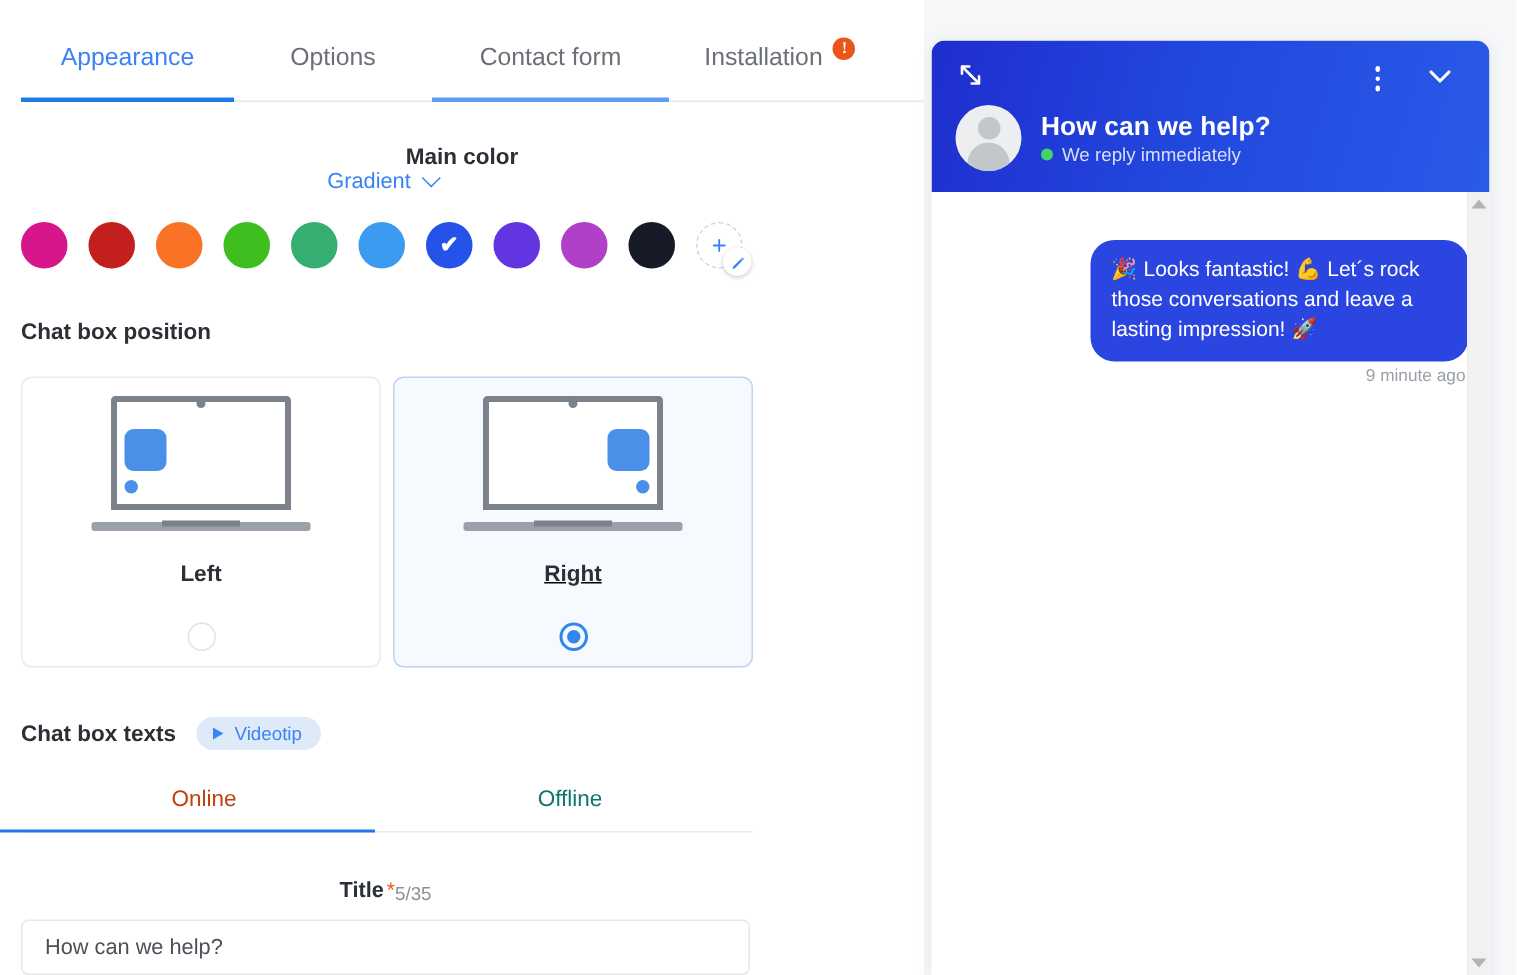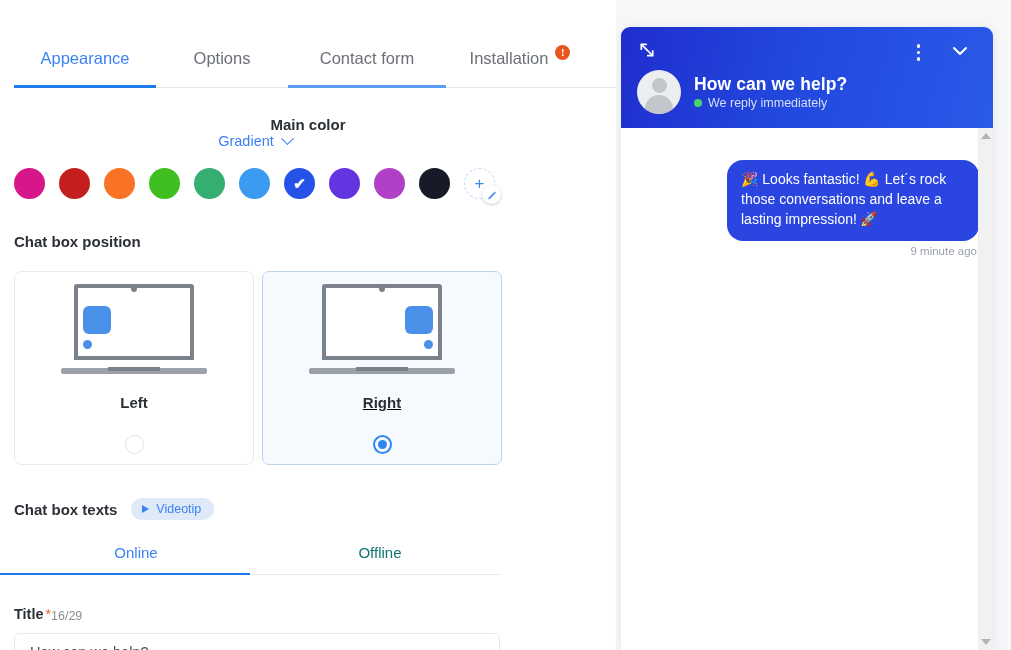--- a/index.html
+++ b/index.html
@@ -14,26 +14,25 @@
   
   .left-pane {
     width: 616px; height: 650px;
     background: #ffffff;
     position: relative;
     overflow: hidden;
   }
 
   
   .tabbar {
-    height: 56px;
+    height: 68px;
     display: flex;
     align-items: flex-end;
     padding-left: 14px;
     position: relative;
-    margin-top: 32px;
   }
   .tabbar::after {
     content: ""; position: absolute; left: 14px; right: -400px; bottom: 0;
     height: 1px; background: #e8e8ea;
   }
   .tab {
     position: relative;
     height: 59px;
     display: flex; align-items: center; justify-content: center;
     font-size: 16.5px;
@@ -176,28 +175,28 @@
     width: 488px;
   }
   .subtabs::after {
     content:""; position:absolute; left:0; right:0; bottom:0;
     height:1px; background:#ececf0;
   }
   .subtab {
     flex: 1; text-align: center; padding-bottom: 14px;
     font-size: 15px; color: #0f766e; cursor: pointer; position: relative;
   }
-  .subtab.active { color: #3b82f6; text-align: center; }
+  .subtab.active { color: #c2410c; text-align: center; }
   .subtab.active::after {
     content:""; position:absolute; left:-14px; right:8px; bottom:0;
     height:2.5px; background:#1e7ae8; z-index:2;
   }
 
   .field { margin-top: 30px; width: 486px; }
-  .field-head { display:flex; align-items:flex-end; justify-content:flex-start; }
+  .field-head { display:flex; align-items:flex-end; justify-content:center; }
   .field-label { font-size: 14.5px; font-weight: bold; color: #2b2f36; }
   .req { color: #f05a28; font-size: 14px; margin-left: 2px; }
   .counter { font-size: 12.5px; color: #8b9097; }
   .field-input {
     margin-top: 10px; width: 100%; height: 37px;
     border: 1px solid #e6e7eb; border-radius: 5px;
     padding: 0 15px; font-size: 14.5px; color: #4c5057;
     font-family: "Liberation Sans", sans-serif;
     background: #fff; outline: none;
   }
@@ -416,21 +415,21 @@
         <div class="subtab">
           <span>Offline</span>
         </div>
       </div>
 
       <div class="field">
         <div class="field-head">
           <div>
             <span class="field-label">Title</span><span class="req">*</span>
           </div>
-          <div class="counter">16/29</div>
+          <div class="counter">5/35</div>
         </div>
         <input class="field-input" type="text" value="How can we help?" style="">
       </div>
 
     </div>
   </div>
 
   <div class="right-pane">
     <div class="widget">
 

